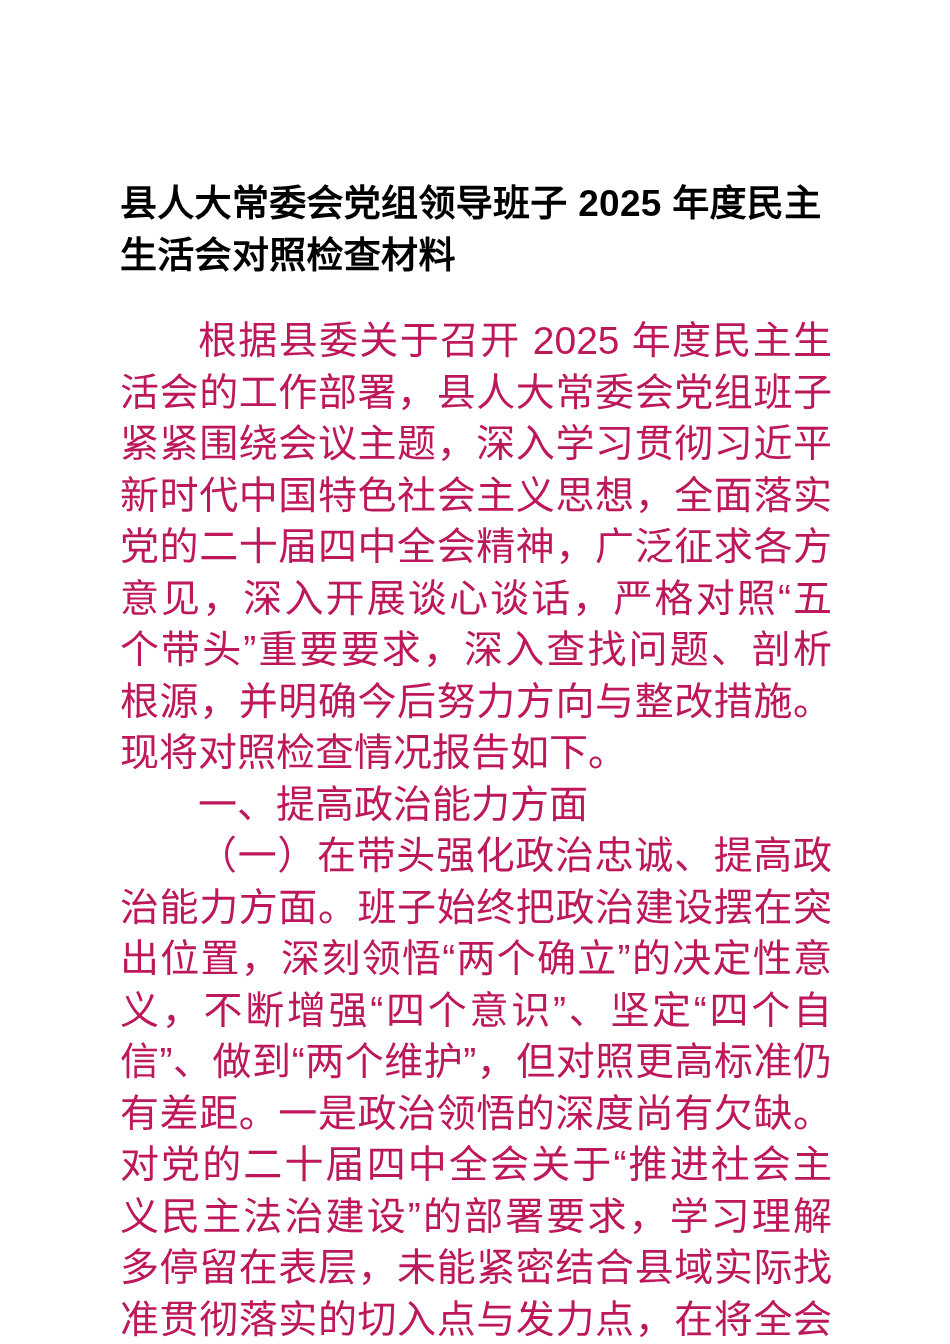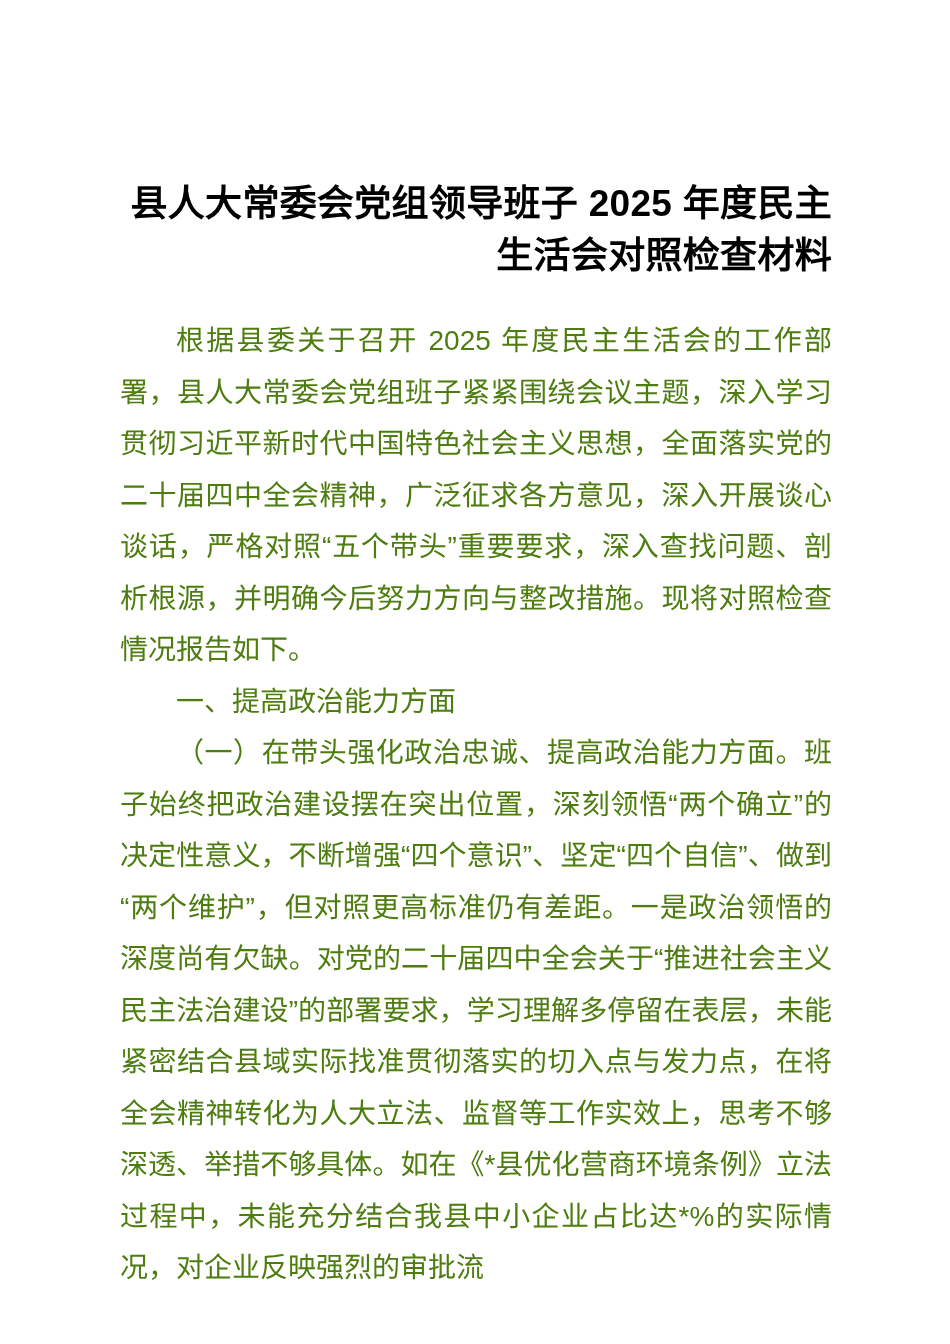--- a/index.html
+++ b/index.html
@@ -29,35 +29,35 @@
     left: 120px;
     top: 0;
     width: 712px;
   }
   .doc-title {
     margin: 0;
     padding: 0;
     font-size: 37px;
     font-weight: 700;
     line-height: 52px;
-    text-align: right;
+    text-align: left;
     letter-spacing: 0.3px;
     color: #000;
     padding-top: 178px;
     word-break: break-all;
   }
   .para {
     margin: 0;
     padding: 0;
-    font-size: 28px;
+    font-size: 39px;
     line-height: 51.5px;
     text-align: justify;
     text-justify: inter-ideograph;
     text-indent: 2em;
-    color: #4d7c0f;
+    color: #be185d;
     word-break: break-all;
     font-weight: 400;
   }
   .para.first-para {
     margin-top: 33px;
   }
   .para.heading-para {
     margin-top: 0;
   }
 </style>

